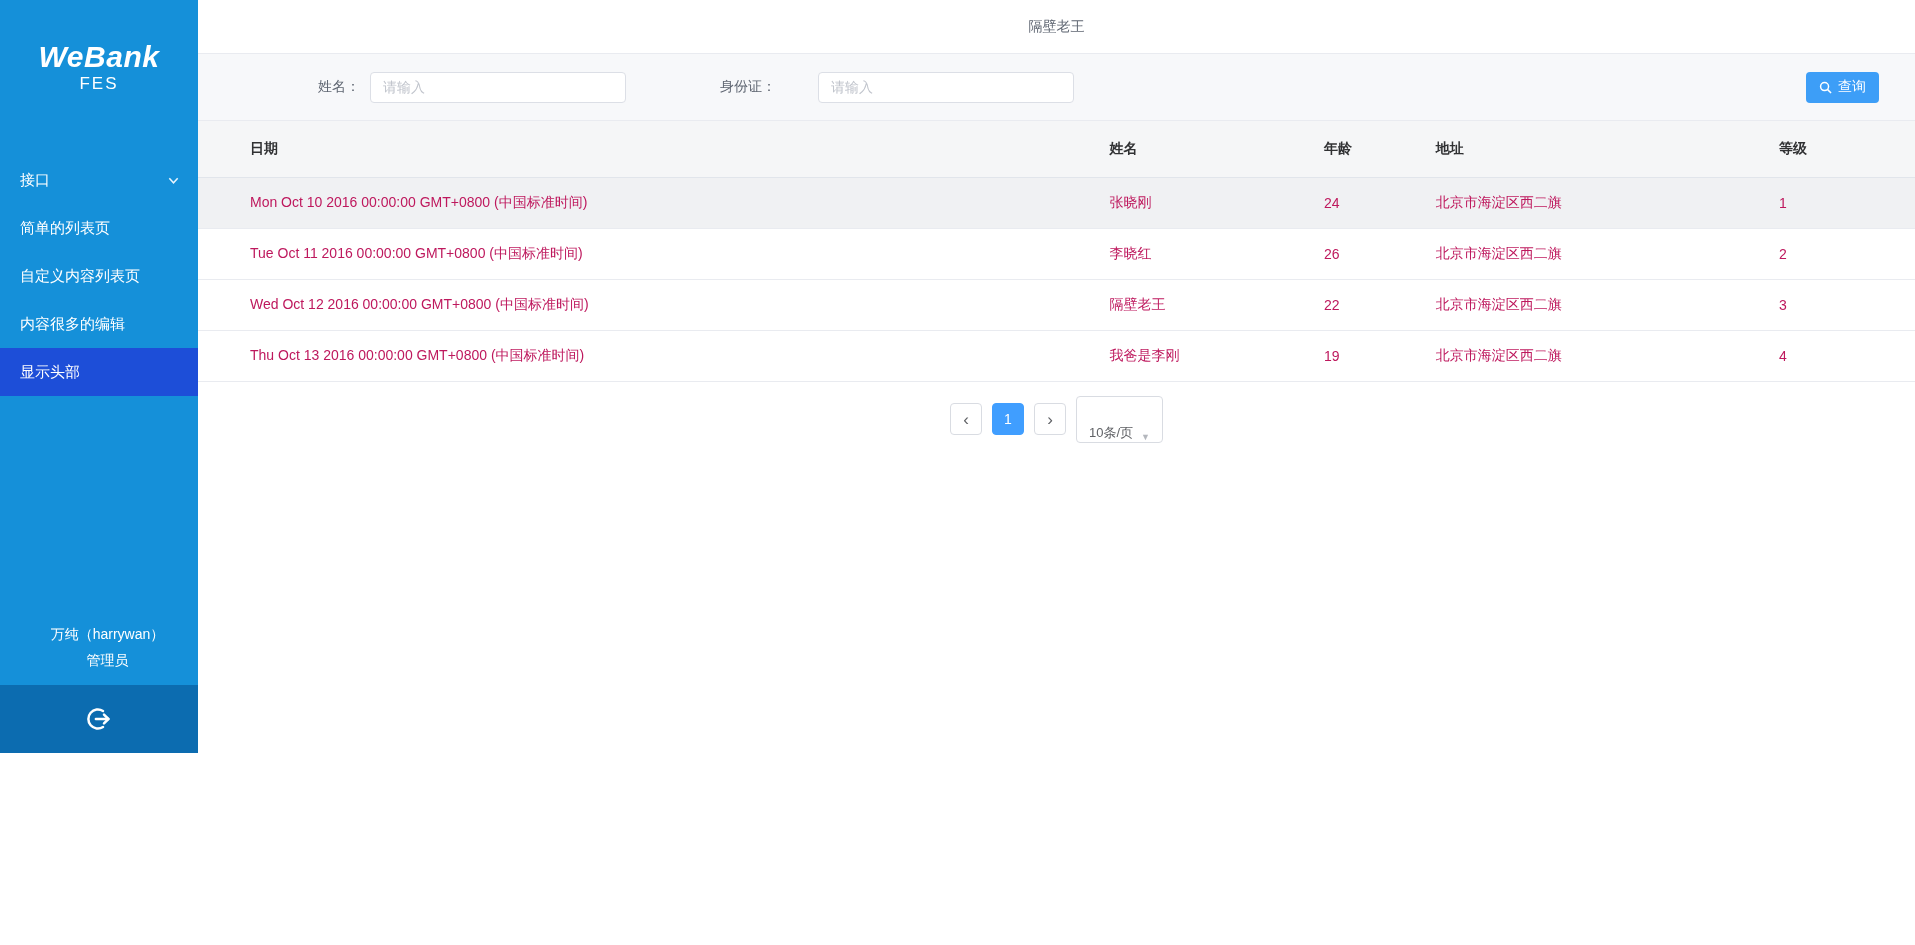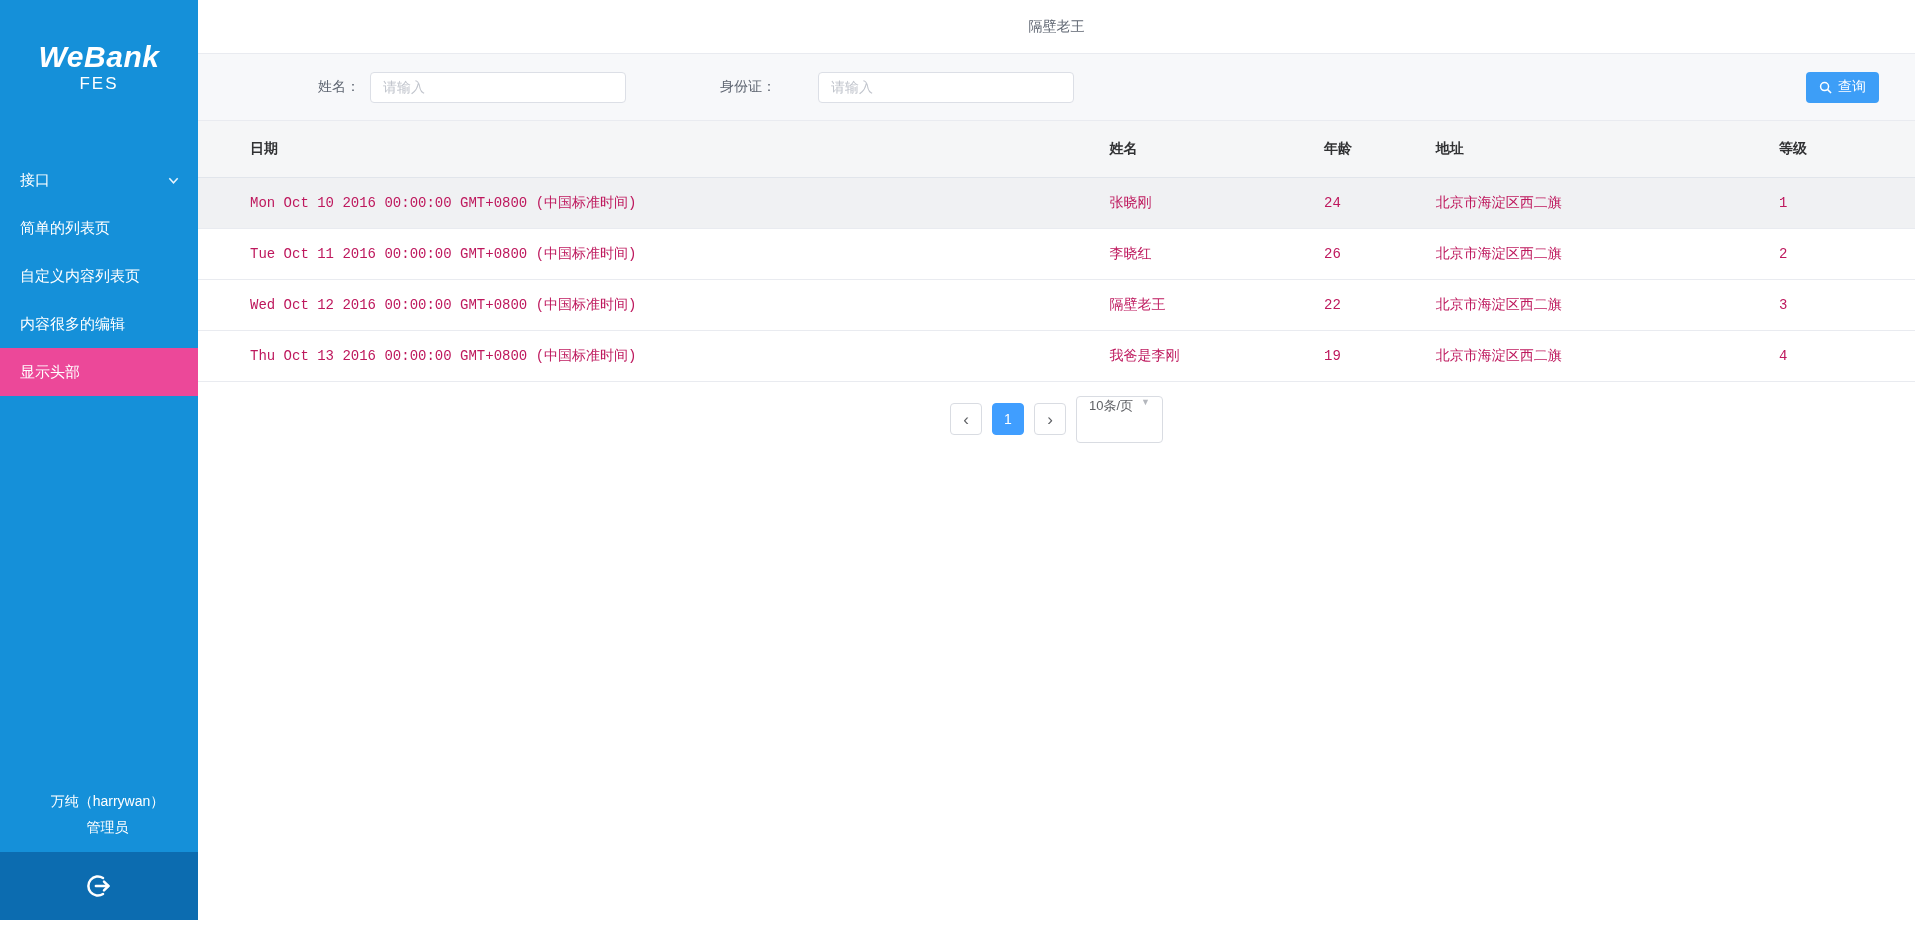--- a/index.html
+++ b/index.html
@@ -6,33 +6,33 @@
   html, body { width: 1915px; height: 945px; overflow: hidden; }
   body {
     font-family: "Liberation Sans", "DejaVu Sans", sans-serif;
     background: #ffffff;
     color: #5f6672;
   }
 
   
   .sidebar {
     position: fixed; left: 0; top: 0;
-    width: 198px; height: 920px;
+    width: 198px; height: 753px;
     background: #1590d9; color: #fff;
   }
   .logo { text-align: center; padding-top: 40px; user-select: none; }
   .logo-brand { font-size: 30px; font-weight: bold; font-style: italic; letter-spacing: .5px; }
   .logo-sub { font-size: 17px; letter-spacing: 2px; font-weight: 400; }
   .menu { position: absolute; top: 156px; left: 0; right: 0; }
   .menu-item {
     height: 48px; padding: 0 18px 0 20px;
     font-size: 15px; color: #fff; cursor: pointer;
     display: flex; align-items: center; justify-content: space-between;
   }
-  .menu-item.active { background: #ec4899; }
+  .menu-item.active { background: #1d4ed8; }
   .chevron-down { width: 13px; height: 13px; stroke: #e8f4fd; stroke-width: 1.6; fill: none; }
   .user-info { position: absolute; bottom: 80px; left: 0; right: 0; padding-left: 17px; font-size: 14px; line-height: 26px; text-align: center; }
   .sidebar-footer {
     position: absolute; bottom: 0; left: 0; width: 100%; height: 68px;
     background: #0c6cb0; display: flex; align-items: center; justify-content: center;
     cursor: pointer;
   }
   .logout-svg { width: 30px; height: 30px; stroke: #fff; stroke-width: 2; fill: none; }
 
   
@@ -60,21 +60,21 @@
   .search-btn {
     margin-left: auto; margin-right: 36px;
     height: 31px; padding: 0 13px;
     background: #3d9ef7; color: #fff; border: none; border-radius: 4px;
     font-size: 14px; font-family: inherit;
     display: flex; align-items: center; gap: 6px; cursor: pointer;
   }
   .search-icon-svg { width: 13px; height: 13px; stroke: #fff; stroke-width: 1.6; fill: none; }
 
   
-  table { width: 100%; border-collapse: collapse; table-layout: fixed; font-family: Liberation Mono, monospace; }
+  table { width: 100%; border-collapse: collapse; table-layout: fixed; }
   thead th {
     background: #f5f6f7; height: 56px; text-align: left;
     font-size: 14px; font-weight: 700; color: #303133;
     padding: 0 10px; border-bottom: 1px solid #e1e5eb;
   }
   tbody td {
     height: 51px; font-size: 14px; color: #be185d;
     padding: 0 10px; border-bottom: 1px solid #e9ebf0;
     white-space: nowrap; overflow: hidden;
   }
@@ -86,21 +86,21 @@
   .pagination { display: flex; justify-content: center; align-items: center; gap: 10px; margin-top: 14px; }
   .pg-btn {
     min-width: 32px; height: 32px; border: 1px solid #d9dce2; border-radius: 4px;
     background: #fff; color: #606266; font-size: 17px; line-height: 1;
     display: flex; align-items: center; justify-content: center; cursor: pointer;
     font-family: inherit; padding: 0;
   }
   .pg-btn.active { background: #409eff; border-color: #409eff; color: #fff; font-size: 14px; }
   .pg-size {
     height: 47px; border: 1px solid #d9dce2; border-radius: 4px; background: #fff;
-    color: #606266; font-size: 13px; display: flex; align-items: flex-start; gap: 8px;
+    color: #606266; font-size: 13px; display: flex; align-items: flex-end; gap: 8px;
     padding: 0 12px; cursor: pointer; font-family: inherit;
   }
   .pg-caret { font-size: 9px; color: #b4b7bd; }
 </style>
 </head>
 <body>
 
 <aside class="sidebar">
   <div class="logo">
     <div class="logo-brand">WeBank</div>

